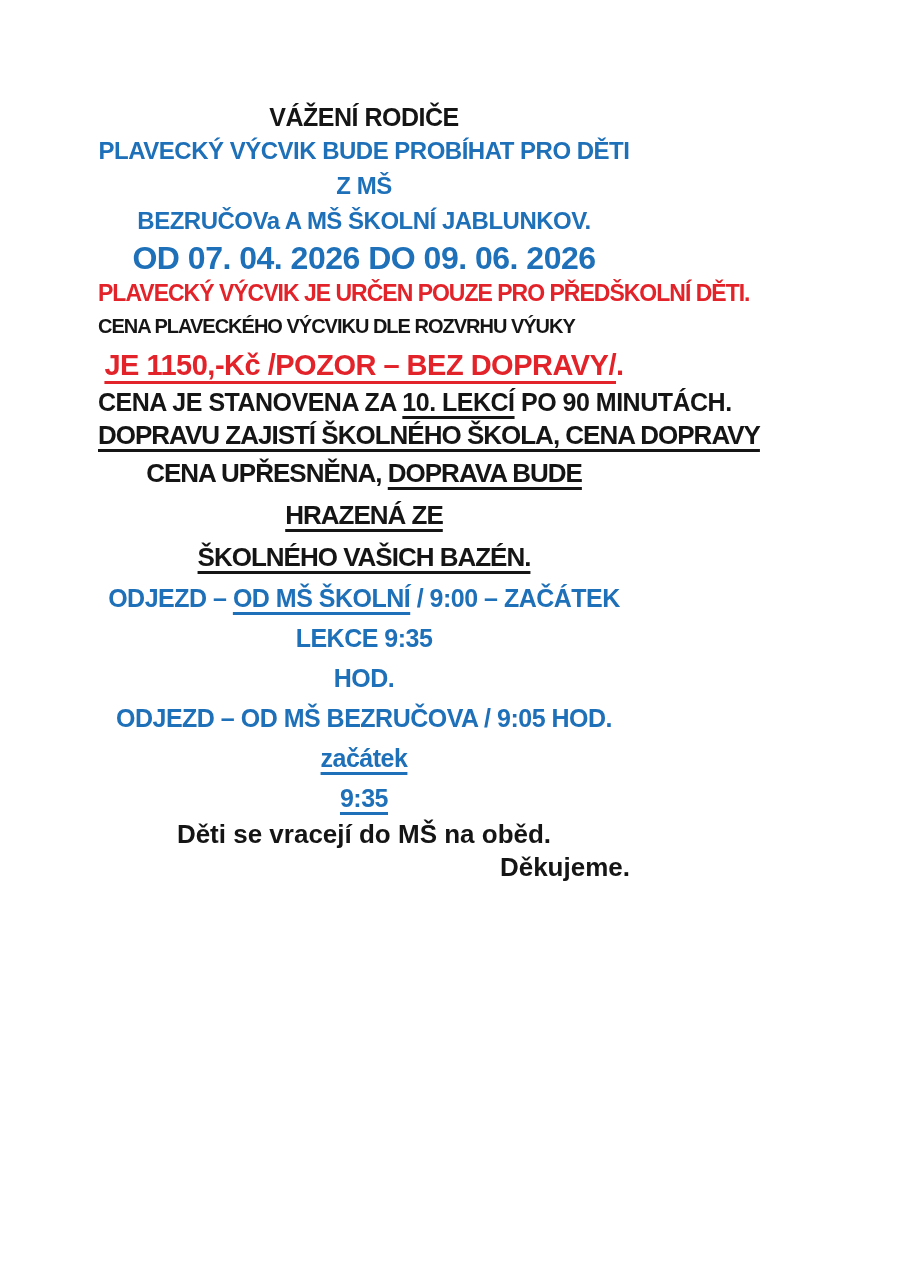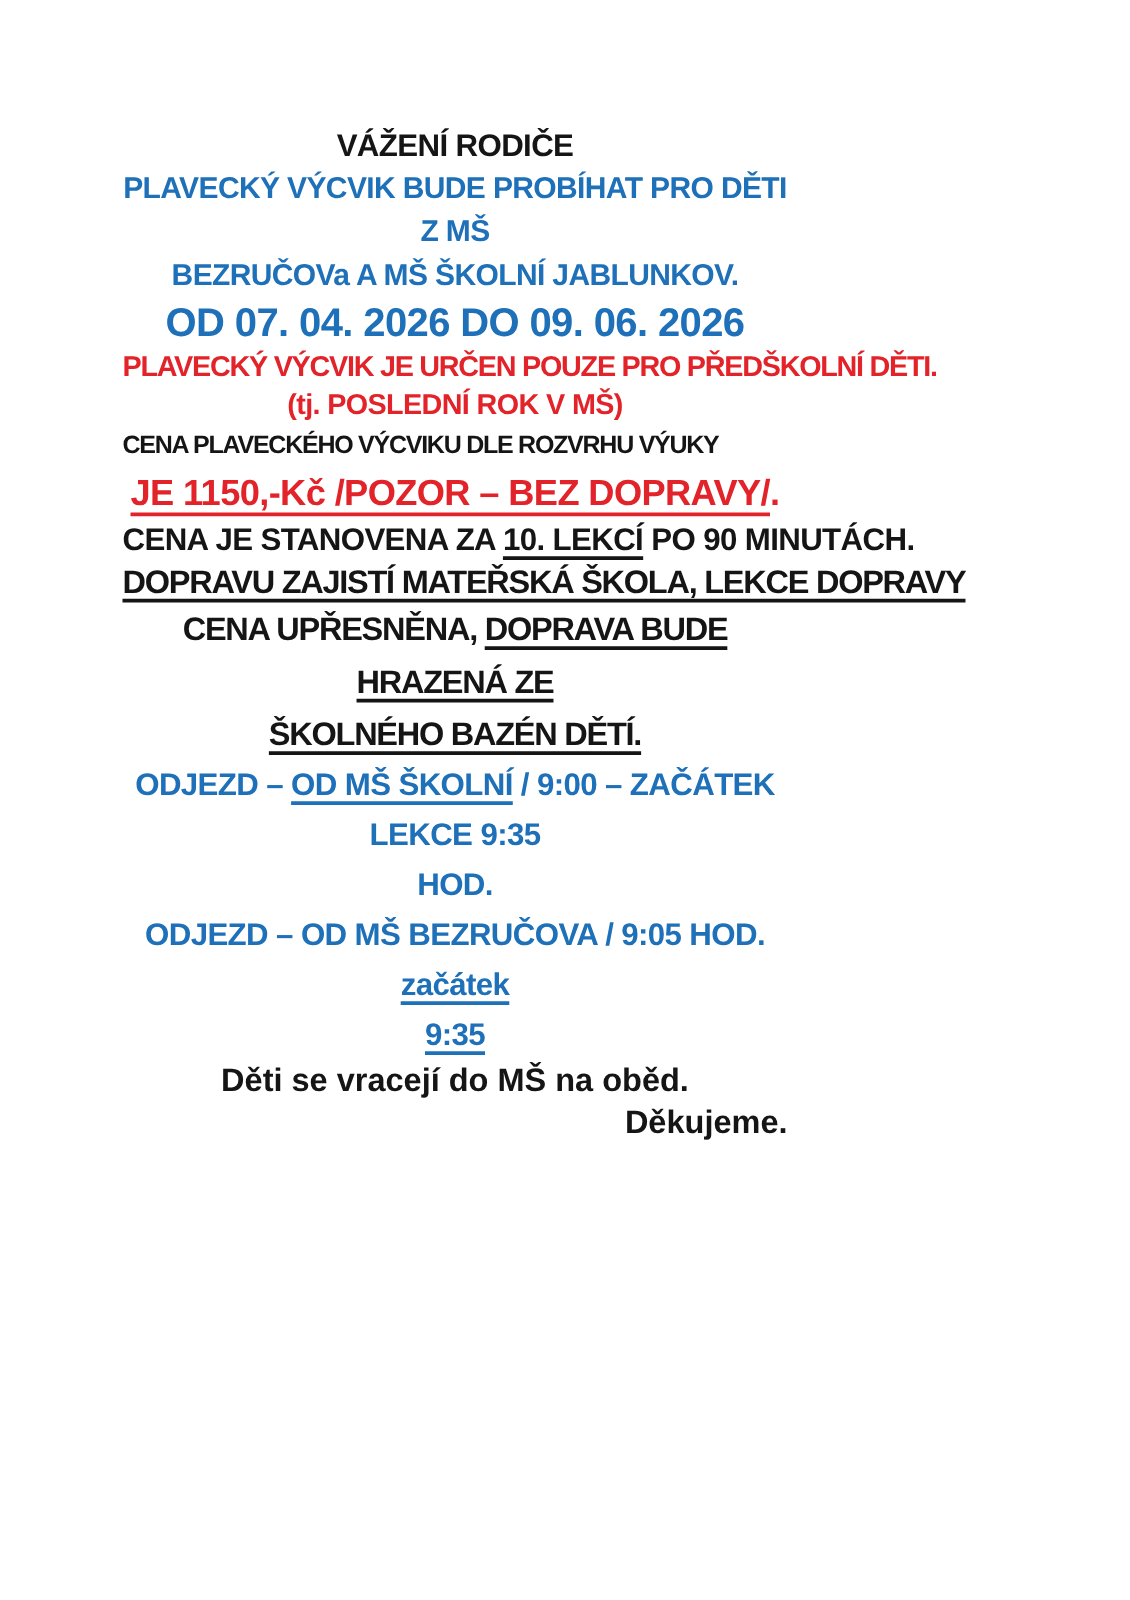--- a/index.html
+++ b/index.html
@@ -68,43 +68,40 @@
 
   <p class="p-dates nowrap">
     <span>OD 07. 04. 2026 DO 09. 06. 2026</span>
   </p>
 
 
   <p class="p-red1 nowrap">
     <span>PLAVECKÝ VÝCVIK JE URČEN POUZE PRO PŘEDŠKOLNÍ DĚTI.</span>
   </p>
 
-  <p class="p-red2 nowrap">
-    <span>(tj. POSLEDNÍ ROK V MŠ)</span>
-  </p>
 
   <p class="p-price-intro nowrap">
     <span>CENA PLAVECKÉHO VÝCVIKU DLE ROZVRHU VÝUKY</span>
   </p>
 
   <p class="p-price nowrap">
     <span class="u">JE 1150,-Kč /POZOR – BEZ DOPRAVY/</span><span>.</span>
   </p>
 
   <p class="p-lessons nowrap">
     <span>CENA JE STANOVENA ZA </span><span class="u">10. LEKCÍ</span><span> PO 90 MINUTÁCH.</span>
   </p>
 
   <p class="p-transport1 nowrap">
-    <span class="u">DOPRAVU ZAJISTÍ MATEŘSKÁ ŠKOLA, LEKCE DOPRAVY</span>
+    <span class="u">DOPRAVU ZAJISTÍ ŠKOLNÉHO ŠKOLA, CENA DOPRAVY</span>
   </p>
 
   <p class="p-transport2">
     <span>CENA UPŘESNĚNA, </span><span class="u">DOPRAVA BUDE HRAZENÁ ZE</span><br>
-    <span class="u">ŠKOLNÉHO BAZÉN DĚTÍ.</span>
+    <span class="u">ŠKOLNÉHO VAŠICH BAZÉN.</span>
   </p>
 
   <p class="p-dep p-dep1">
     <span>ODJEZD – </span><span class="u">OD MŠ ŠKOLNÍ</span><span> / 9:00 – ZAČÁTEK LEKCE 9:35</span><br>
     <span>HOD.</span>
   </p>
 
   <p class="p-dep p-dep2">
     <span>ODJEZD – OD MŠ BEZRUČOVA / 9:05 HOD. </span><span class="u">začátek</span><br>
     <span class="u">9:35</span>

